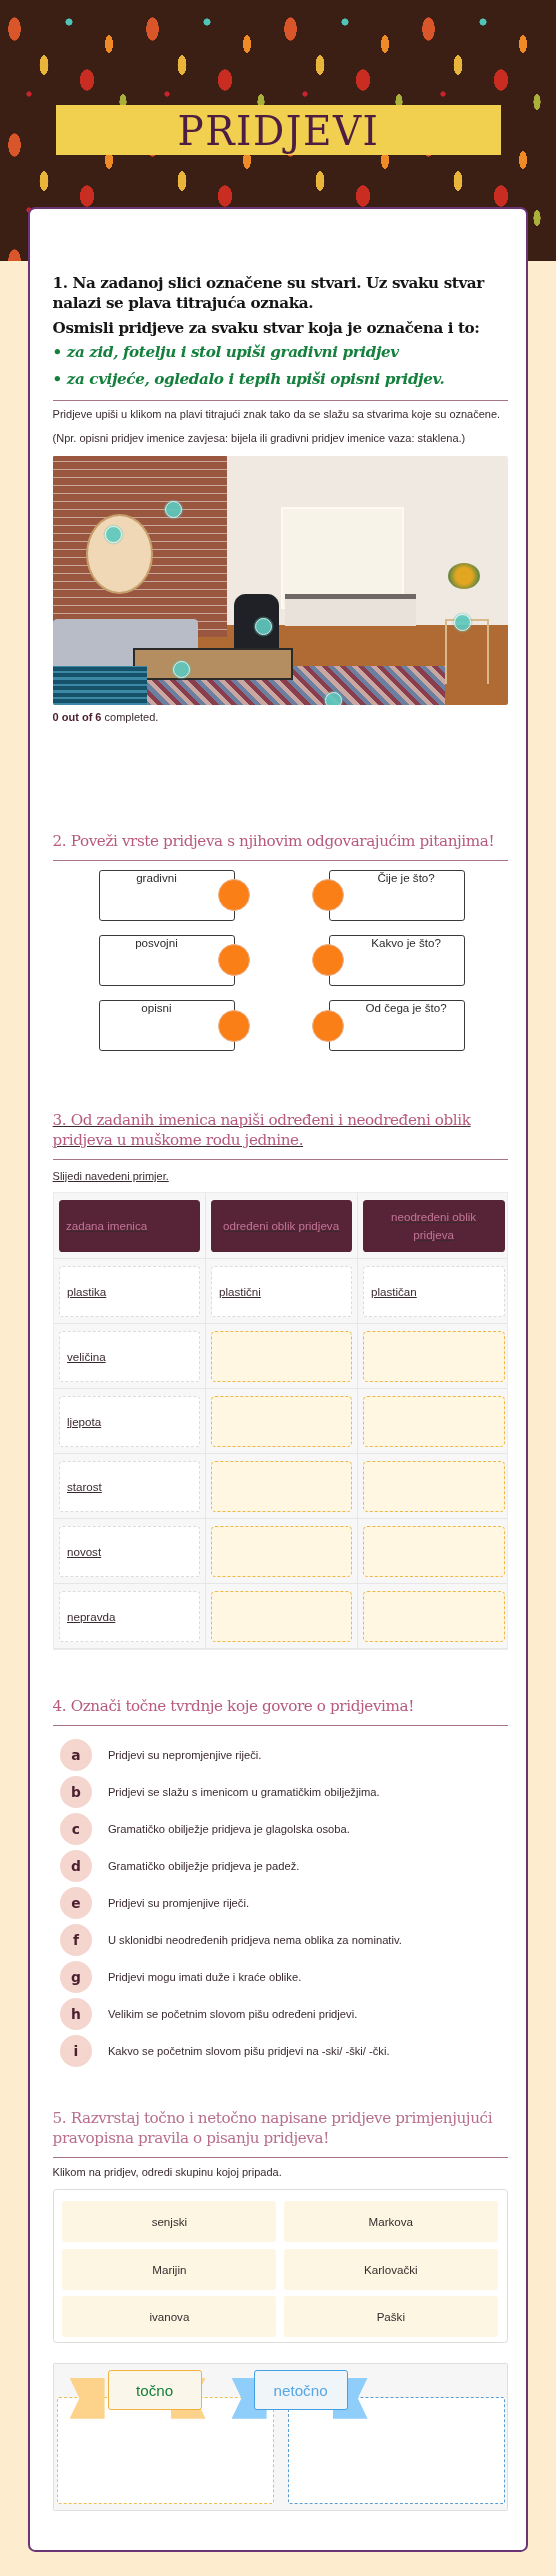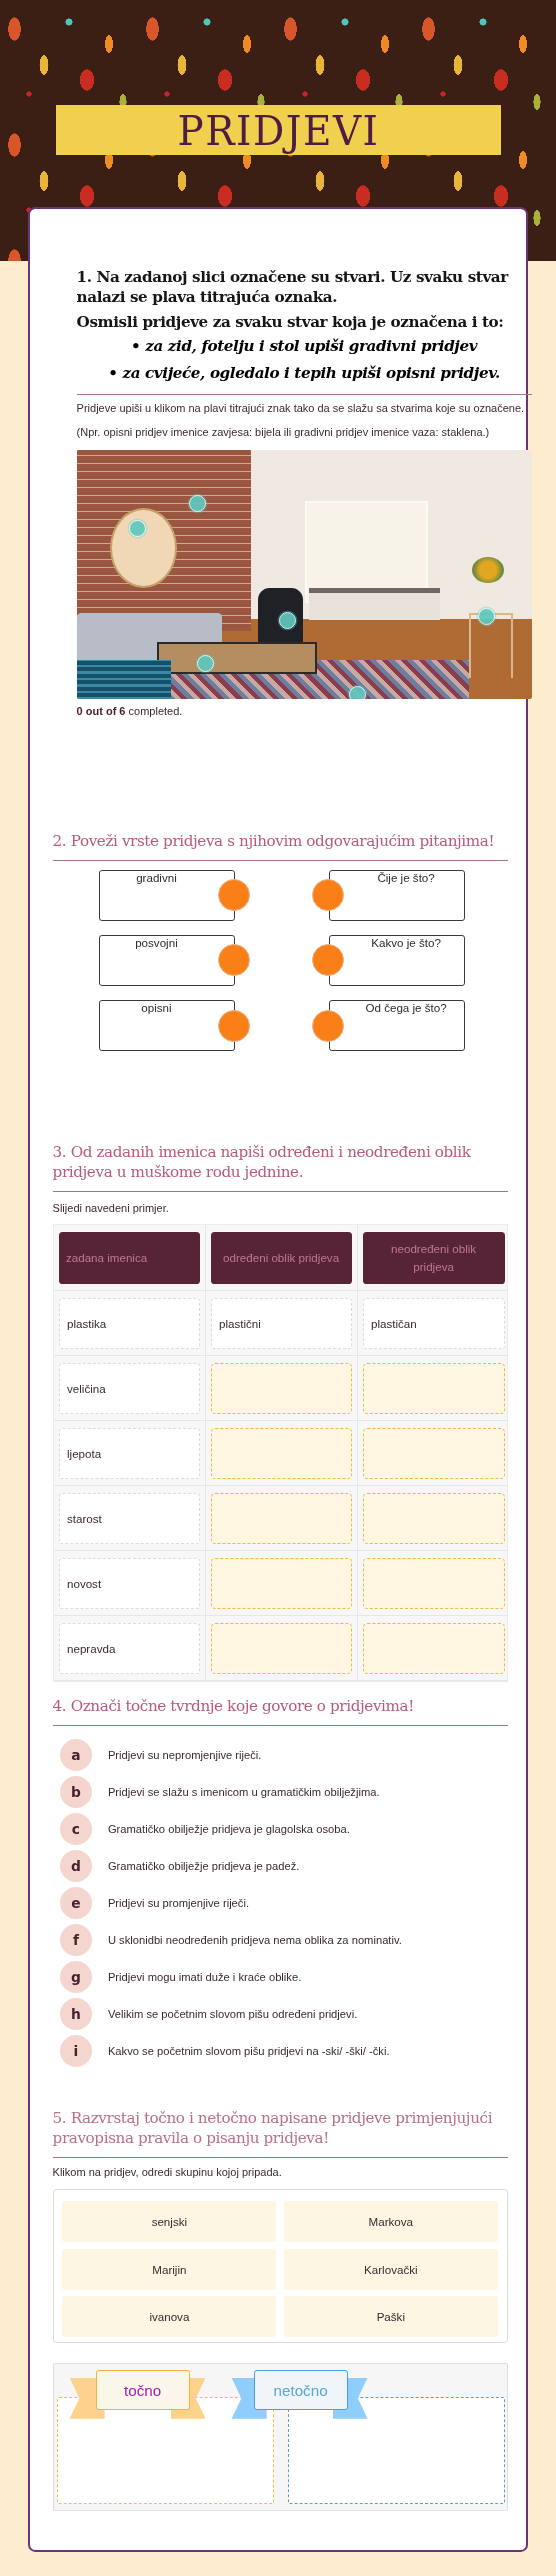--- a/index.html
+++ b/index.html
@@ -47,32 +47,31 @@
   }
   .section { position: absolute; left: 23px; width: 455px; }
   .q-title-black {
     font-family: "DejaVu Serif", serif;
     font-size: 15.2px; line-height: 19.6px; color: #161616; font-weight: bold;
     letter-spacing: -0.4px;
   }
   .q-title-black.mt { margin-top: 5.8px; }
   .q-bullet {
     font-family: "DejaVu Serif", serif; font-style: italic; font-weight: bold;
-    font-size: 15.2px; line-height: 25px; color: #000000; letter-spacing: -0.4px;
+    font-size: 15.2px; line-height: 25px; color: #15803d; letter-spacing: -0.4px;
     margin-top: 1.5px;
-    text-align: center;
   }
   .q-title-pink {
     font-family: "DejaVu Serif", serif;
     font-size: 15.2px; line-height: 19.6px; color: #b75a7e; letter-spacing: -0.4px;
   }
   .rule { height: 0.7px; background: #a9738a; margin-top: 8.7px; }
   .body-text { font-size: 11px; line-height: 18px; color: #3b2a30; }
   
-  .s1 { top: 59px; margin-left: 24px; }
+  .s1 { top: 65px; }
   .s1 .instr { margin-top: 4.4px; }
   .s1 .instr2 { margin-top: 5.8px; }
   .photo {
     position: relative; margin-top: 8.7px; width: 455px; height: 249px;
     border-radius: 2.2px; overflow: hidden;
     background:
       linear-gradient(180deg, transparent 0 68%, #b06a34 68% 100%),
       linear-gradient(90deg, #8d4a35 0 38%, #efe9e2 38% 100%);
   }
   .photo .wall-brick {
@@ -138,21 +137,21 @@
     display: flex; justify-content: center;
     font-size: 11.6px; color: #2b2b2b;
   }
   .m-box.left { left: 46px; padding-right: 20.3px; }
   .m-box.right { left: 276px; padding-left: 19px; }
   .m-dot {
     position: absolute; width: 32px; height: 32px; border-radius: 50%;
     background: #fb7f17; border: 1.5px solid #e9b491;
   }
   
-  .s3 { top: 934px; }
+  .s3 { top: 902px; text-decoration: underline; }
   .grid-wrap {
     margin-top: 7.3px; width: 455px; background: #f7f7f7;
     border: 0.7px solid #ececec;
   }
   .g-row { display: flex; border-bottom: 0.7px solid #e6e6e6; }
   .g-cell {
     flex: 0 0 auto; padding: 6.5px 5.1px; border-right: 0.7px solid #e6e6e6;
     display: flex;
   }
   .g-cell:last-child { border-right: none; }
@@ -225,21 +224,21 @@
   .ribbon-tail::after { right: 0; clip-path: polygon(0 0, 100% 0, 72% 50%, 100% 100%, 0 100%); }
   .ribbon-tail.ok { left: 16px; width: 136px; }
   .ribbon-tail.ok::before, .ribbon-tail.ok::after { background: #fdd28a; }
   .ribbon-tail.no { left: 178px; width: 136px; }
   .ribbon-tail.no::before, .ribbon-tail.no::after { background: #8fcdfa; }
   .ribbon {
     position: absolute; top: 6.5px; width: 94px; height: 40px;
     border-radius: 2.9px; display: flex; align-items: center; justify-content: center;
     font-size: 15.2px;
   }
-  .ribbon.ok { left: 42px; background: #fbf6ea; border: 1.5px solid #f3b23f; color: #a21caf; }
+  .ribbon.ok { left: 54px; background: #fbf6ea; border: 1.5px solid #f3b23f; color: #15803d; }
   .ribbon.no { left: 200px; background: #f0f5f9; border: 1.5px solid #44a0e4; color: #55a7e6; }
 </style>
 </head>
 <body>
 
 <div class="hero">
   <div class="hero-banner">
     <h1 class="hero-title">PRIDJEVI</h1>
   </div>
 </div>

